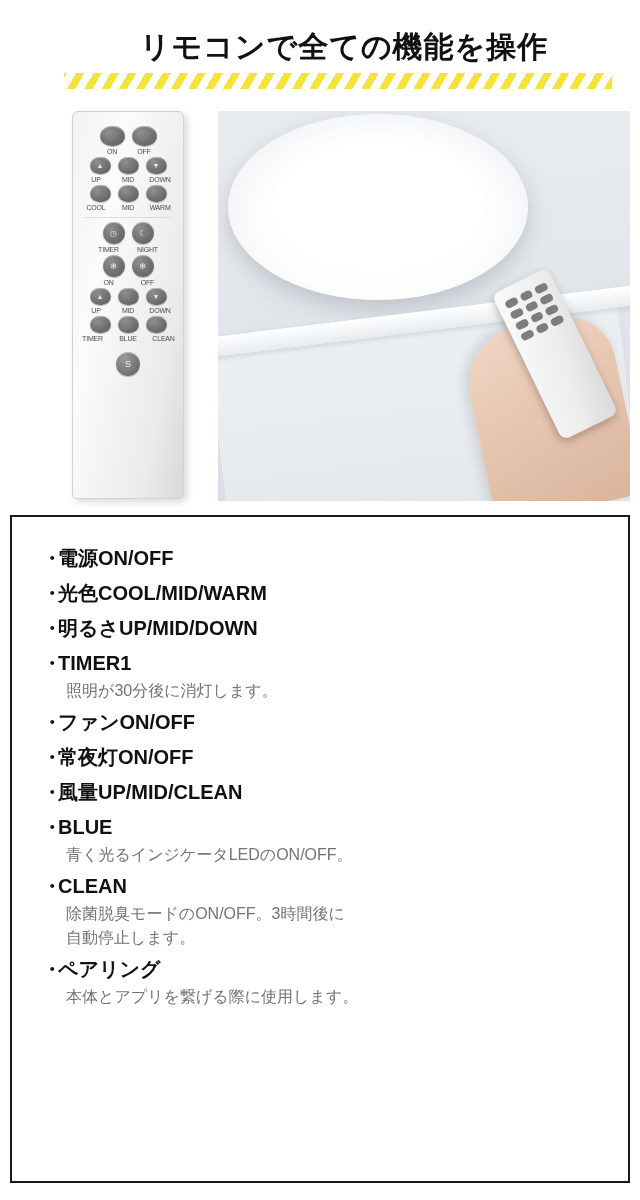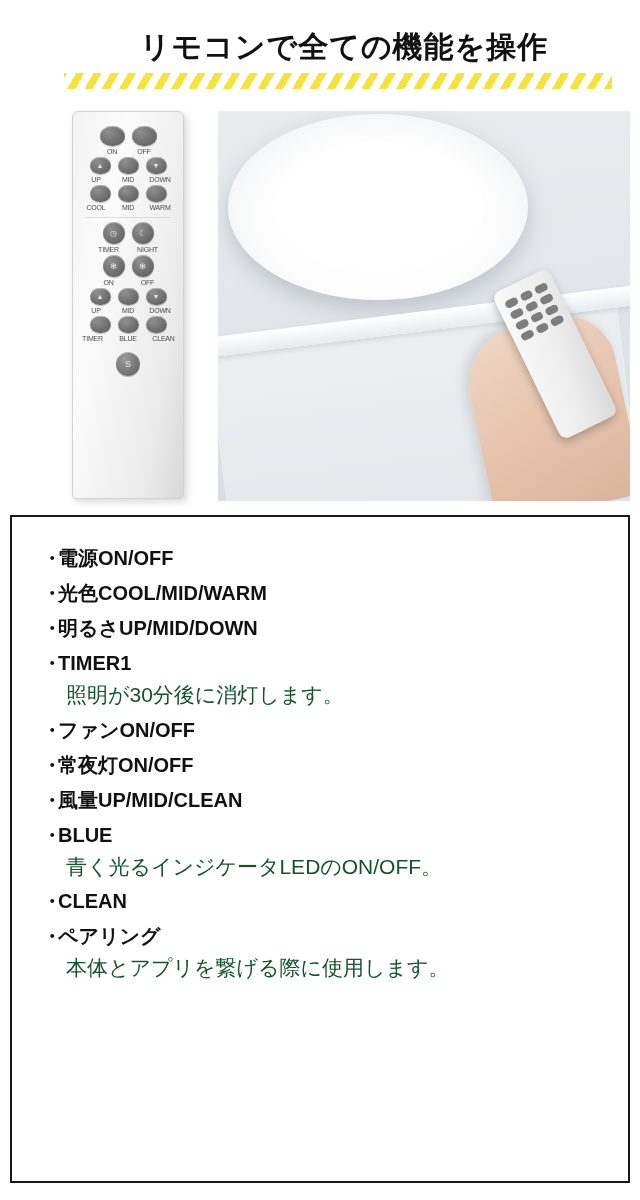--- a/index.html
+++ b/index.html
@@ -234,23 +234,23 @@
     font-weight: bold;
     line-height: 1.55;
     color: #111;
     letter-spacing: 0px;
   }
   .bullet {
     display: inline-block;
     width: 16px;
   }
   .feature-desc {
-    font-size: 21px;
+    font-size: 16px;
     line-height: 1.5;
-    color: #14532d;
+    color: #737373;
     padding-left: 24px;
     letter-spacing: 0px;
   }
 </style>
 </head>
 <body>
 
 <div class="header">
   <div class="header-title">リモコンで全ての機能を操作</div>
   <div class="stripe-bar"></div>
@@ -414,20 +414,22 @@
     <div class="feature-head">
       <span class="bullet">・</span><span>BLUE</span>
     </div>
     <div class="feature-desc">青く光るインジケータLEDのON/OFF。</div>
   </div>
 
   <div class="feature">
     <div class="feature-head">
       <span class="bullet">・</span><span>CLEAN</span>
     </div>
+    <div class="feature-desc" style="white-space: pre-line;">除菌脱臭モードのON/OFF。3時間後に
+自動停止します。</div>
   </div>
 
   <div class="feature">
     <div class="feature-head">
       <span class="bullet">・</span><span>ペアリング</span>
     </div>
     <div class="feature-desc">本体とアプリを繋げる際に使用します。</div>
   </div>
 
 </div>

